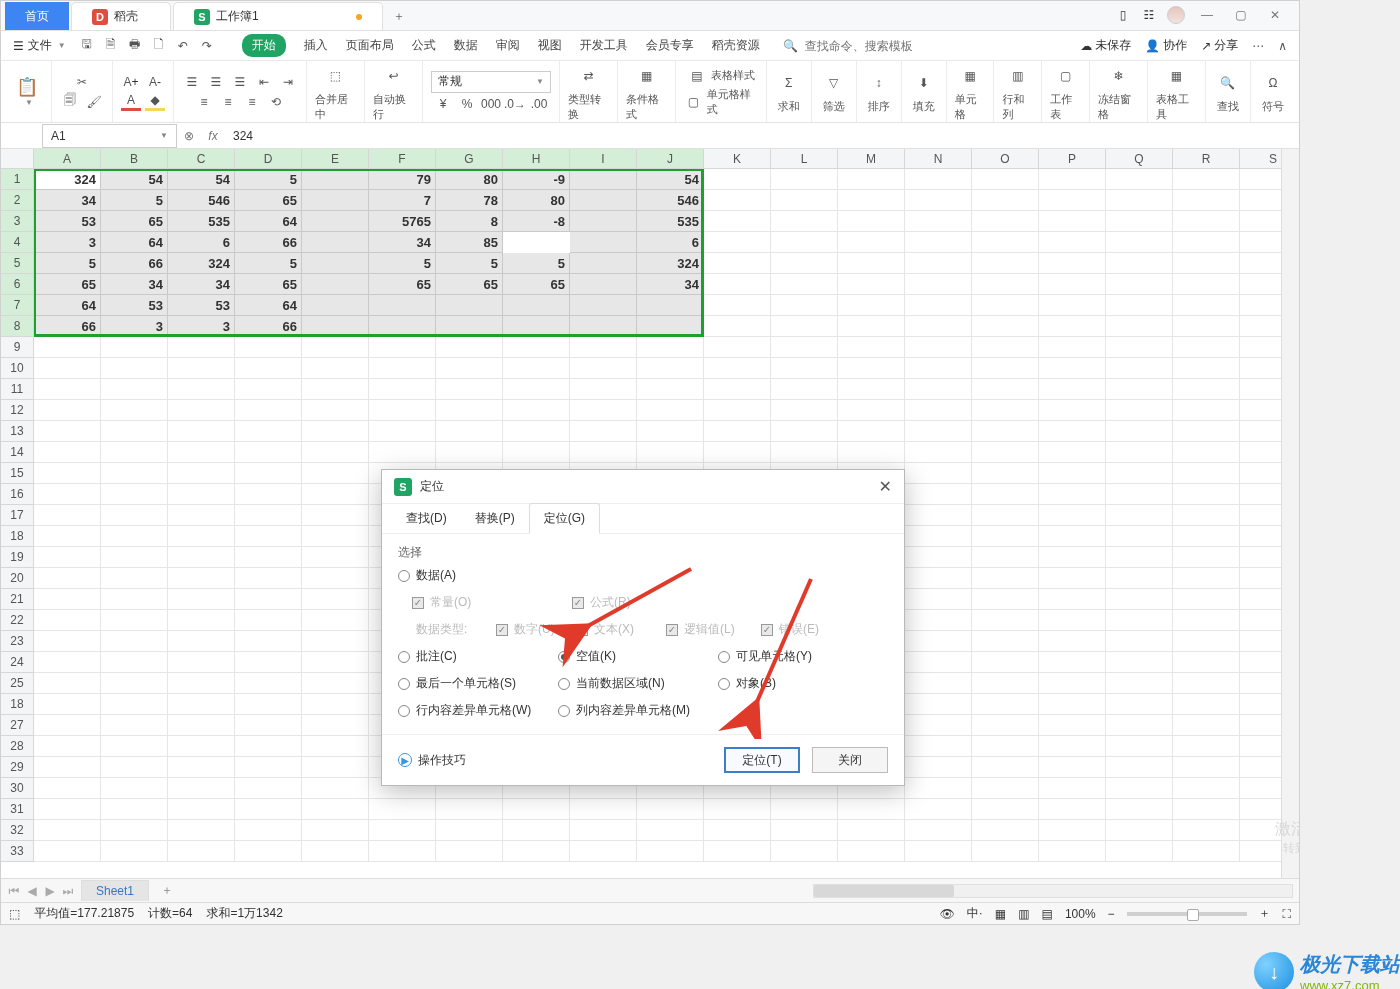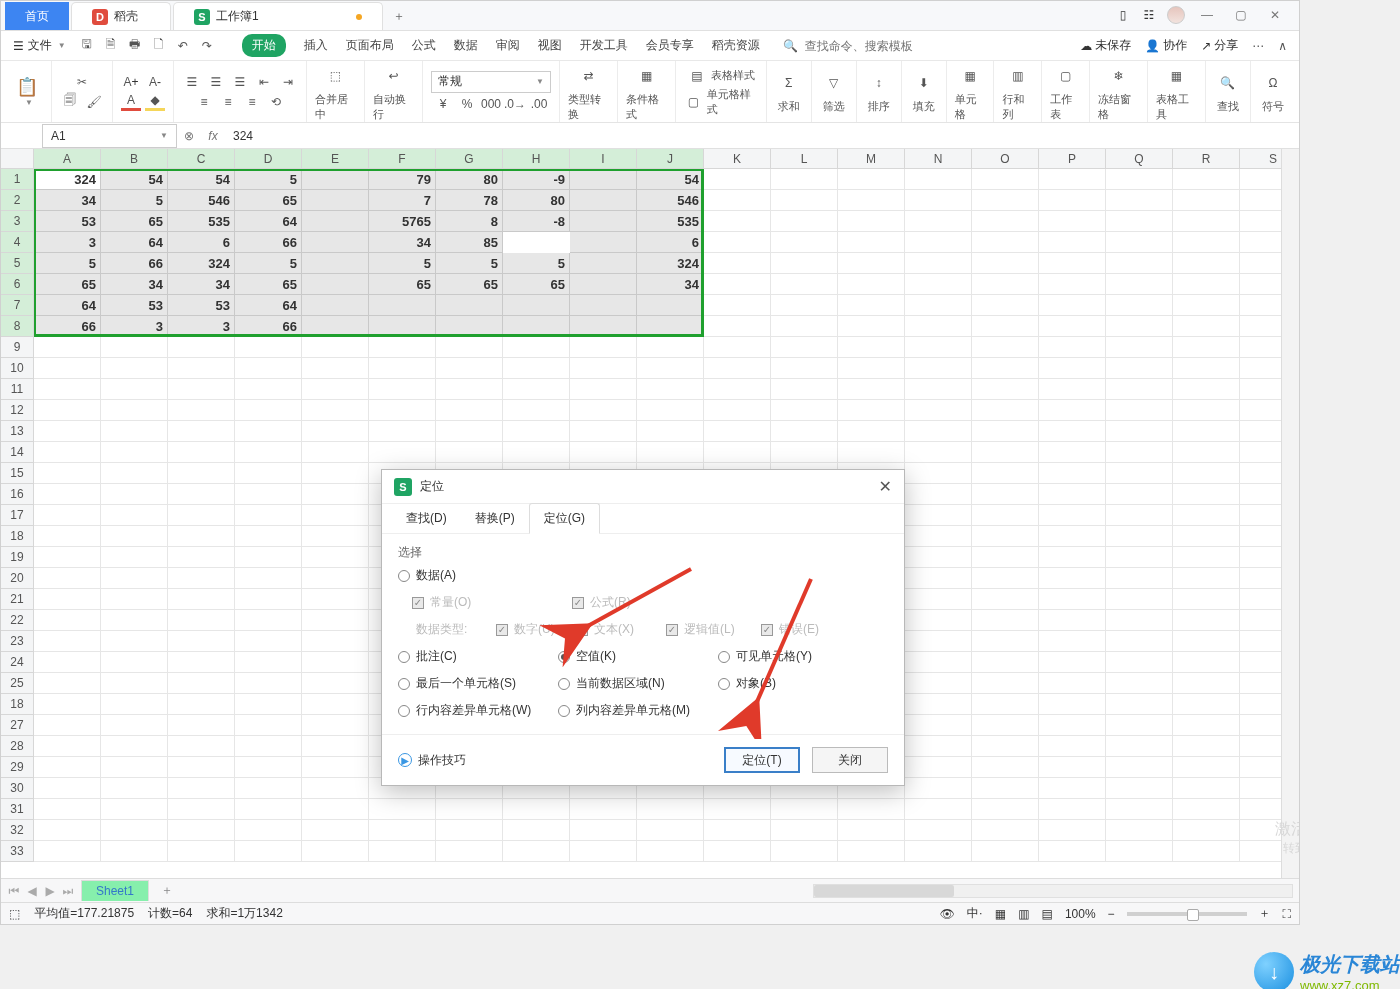--- a/index.html
+++ b/index.html
@@ -104,21 +104,21 @@
   .dbtn.primary{border:2px solid #3a7fc8;background:#f7faff;}
   .dialog-foot .dbtns{margin-left:auto;display:flex;gap:12px;}
 
   
   .arrow{position:absolute;pointer-events:none;}
 
   
   .sheet-bar{position:absolute;left:0;bottom:22px;right:0;height:24px;background:#f7f7f8;border-top:1px solid #ddd;display:flex;align-items:center;padding:0 6px;gap:6px;}
   .sheet-nav{display:flex;gap:4px;}
   .sheet-nav .sn{width:14px;display:flex;align-items:center;justify-content:center;color:#aaa;}
-  .sheet-tab{padding:3px 14px;background:#86efac;border:1px solid #ddd;border-bottom:none;color:#3477c9;cursor:pointer;}
+  .sheet-tab{padding:3px 14px;background:#e5e5e5;border:1px solid #ddd;border-bottom:none;color:#3477c9;cursor:pointer;}
   .sheet-add{color:#888;padding:0 6px;}
   .sheet-scroll{margin-left:auto;width:480px;height:14px;display:flex;align-items:center;}
   .sheet-scroll .track{flex:1;height:14px;background:#f0f0f0;position:relative;border:1px solid #e0e0e0;}
   .sheet-scroll .thumb{position:absolute;left:0;top:0;height:12px;width:140px;background:#d8d8d8;border-radius:2px;}
 
   
   .status-bar{position:absolute;left:0;bottom:0;right:0;height:22px;background:#f7f7f8;border-top:1px solid #ddd;display:flex;align-items:center;padding:0 8px;gap:14px;}
   .status-bar .sl{margin-left:auto;display:flex;align-items:center;gap:12px;}
   .zoom-slider{width:120px;height:4px;background:#d0d0d0;position:relative;}
   .zoom-slider::after{content:"";position:absolute;left:50%;top:-3px;width:10px;height:10px;background:#fff;border:1px solid #aaa;border-radius:2px;}

